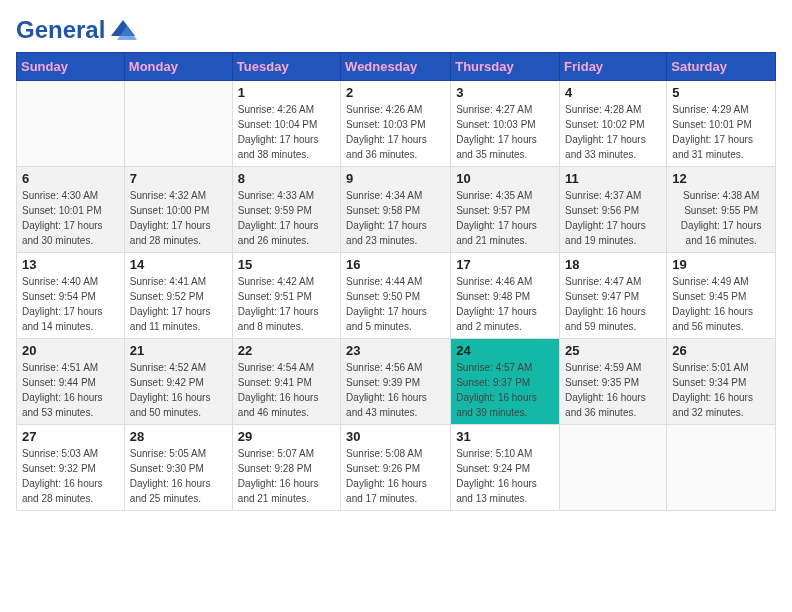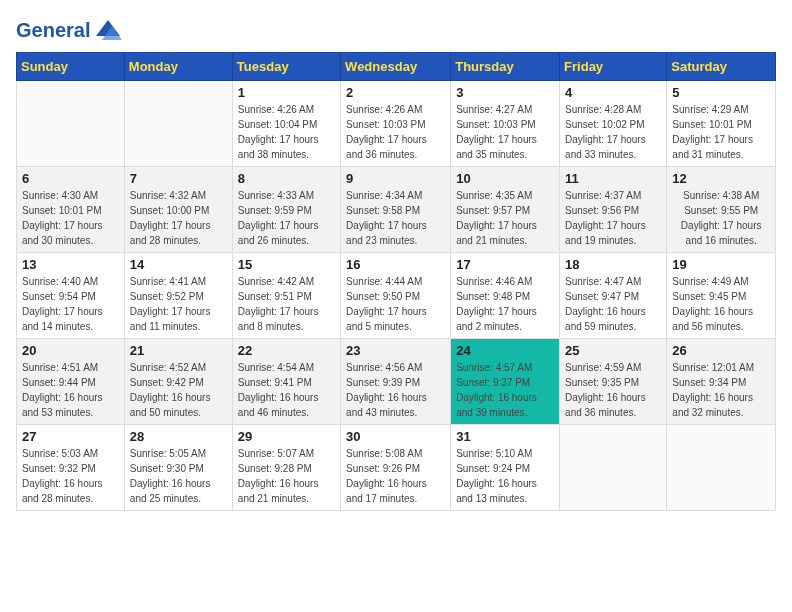--- a/index.html
+++ b/index.html
@@ -15,21 +15,21 @@
       justify-content: space-between;
       align-items: flex-start;
       margin-bottom: 8px;
     }
     .logo {
       display: flex;
       align-items: center;
       gap: 0;
     }
     .logo-text {
-      font-size: 20px;
+      font-size: 24px;
       font-weight: bold;
       color: #333;
       line-height: 1.1;
     }
     .logo-text span {
       color: #2255aa;
     }
     .logo-icon {
       width: 28px;
       height: 28px;
@@ -49,21 +49,21 @@
       color: #555;
       margin-top: 2px;
     }
     .calendar {
       width: 100%;
       border-collapse: collapse;
       border: 1px solid #ccc;
     }
     .calendar th {
       background-color: #2255bb;
-      color: #fde047;
+      color: #f9a8d4;
       font-size: 13px;
       font-weight: bold;
       padding: 6px 4px;
       text-align: left;
       border: 1px solid #1a4499;
     }
     .calendar td {
       vertical-align: top;
       padding: 4px 5px;
       border: 1px solid #ddd;
@@ -308,21 +308,21 @@
         </td>
         <td style="background: rgb(242, 242, 242);">
           <span class="day-num">25</span>
           <div class="day-info" style="white-space: pre-line;">Sunrise: 4:59 AM
 Sunset: 9:35 PM
 Daylight: 16 hours
 and 36 minutes.</div>
         </td>
         <td style="background: rgb(242, 242, 242);">
           <span class="day-num">26</span>
-          <div class="day-info" style="white-space: pre-line;">Sunrise: 12:01 AM
+          <div class="day-info" style="white-space: pre-line;">Sunrise: 5:01 AM
 Sunset: 9:34 PM
 Daylight: 16 hours
 and 32 minutes.</div>
         </td>
       </tr>
       <tr>
         <td style="background: rgb(255, 255, 255);">
           <span class="day-num">27</span>
           <div class="day-info" style="white-space: pre-line;">Sunrise: 5:03 AM
 Sunset: 9:32 PM

